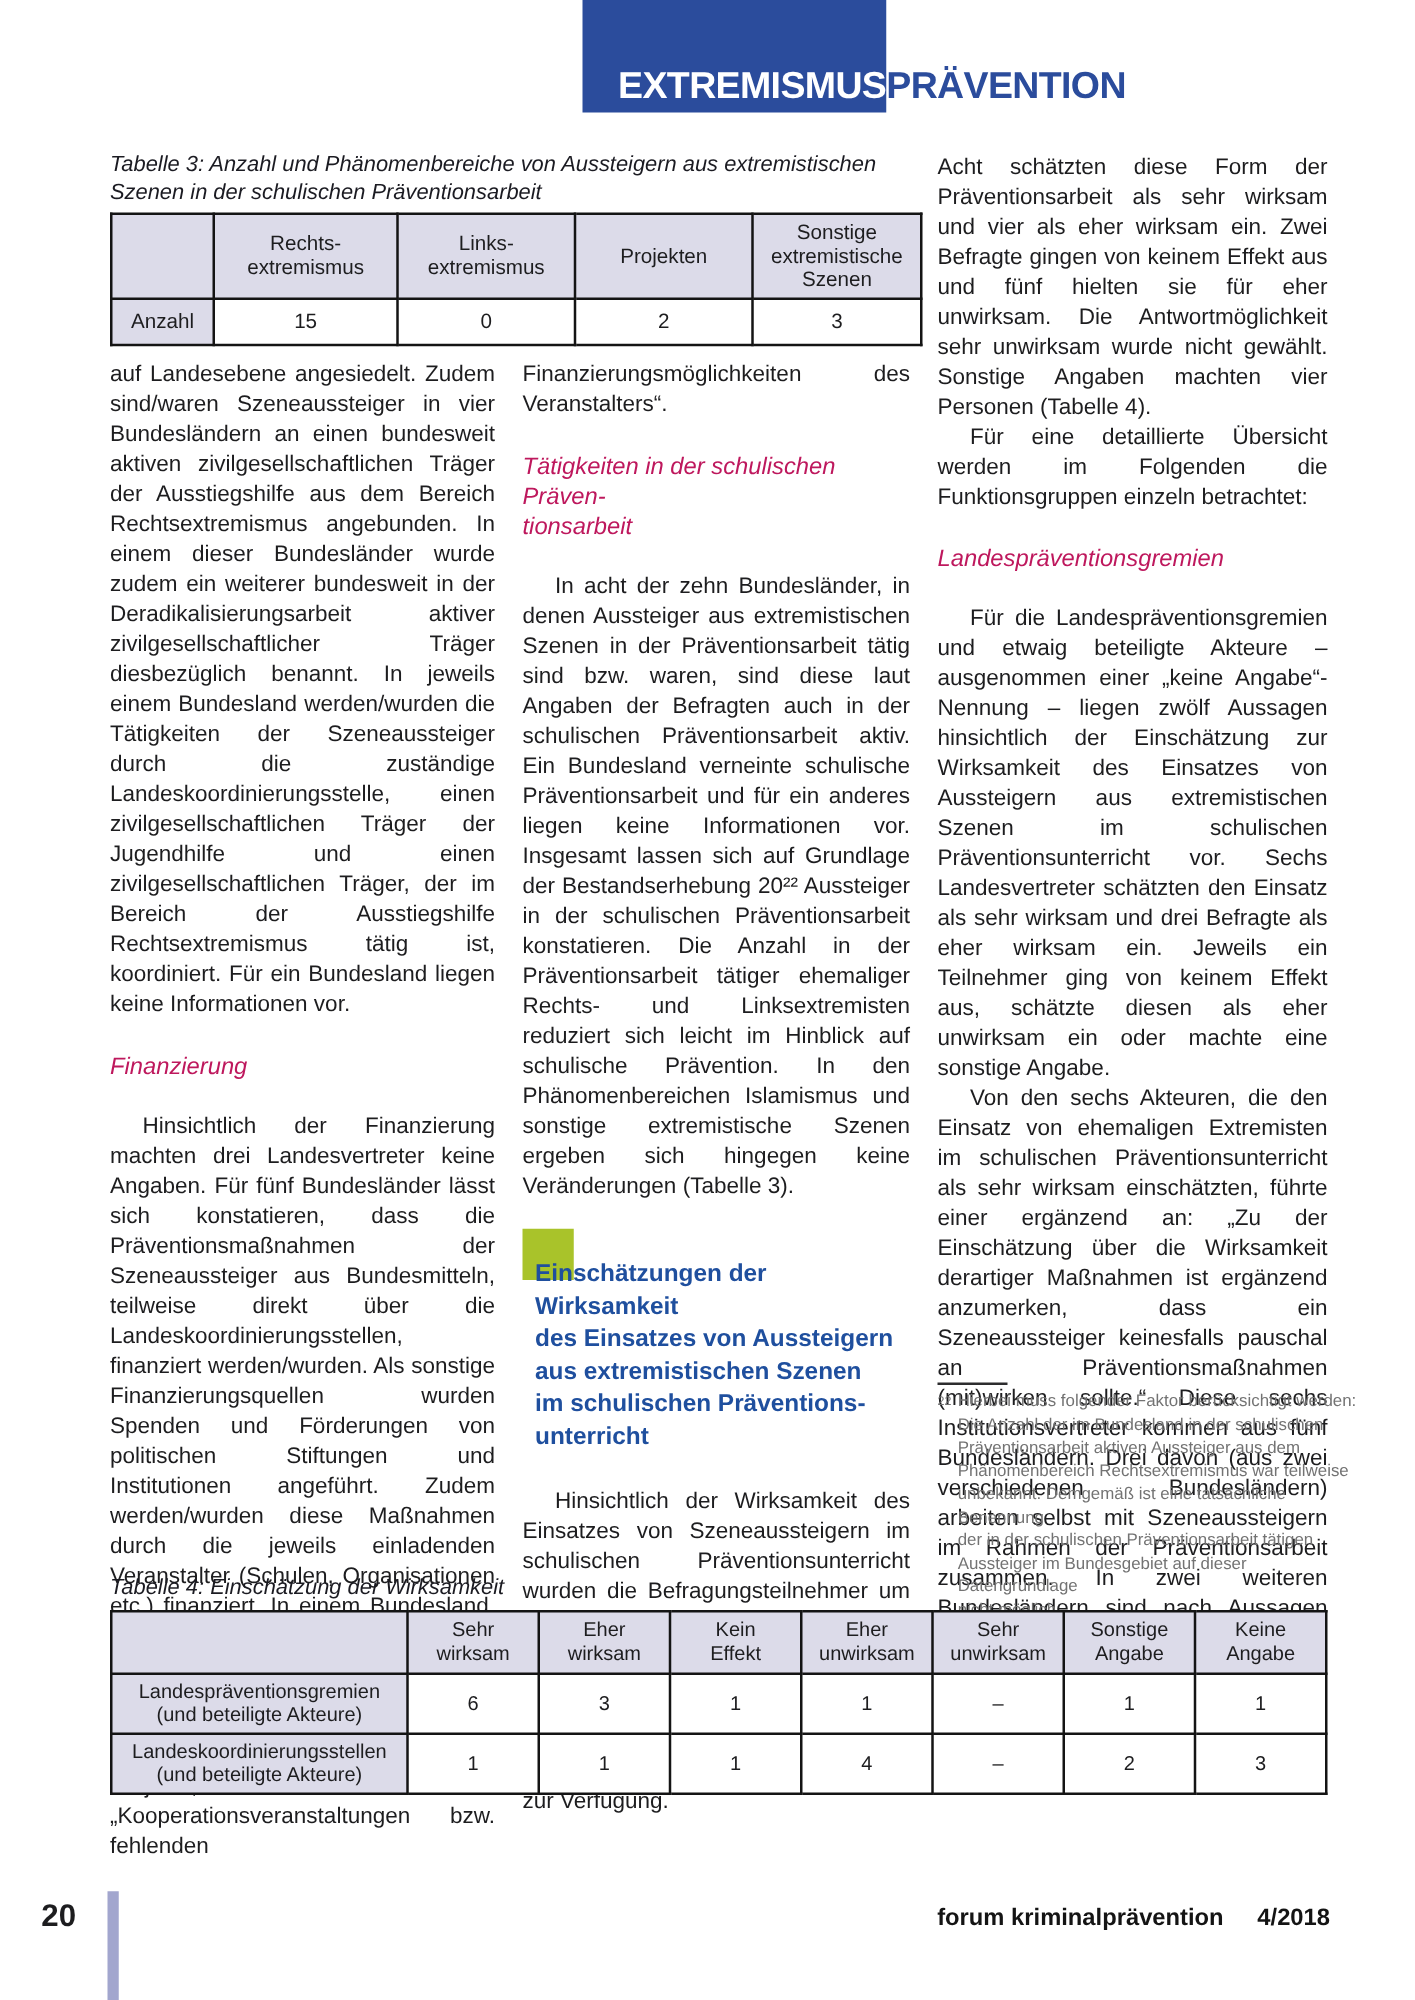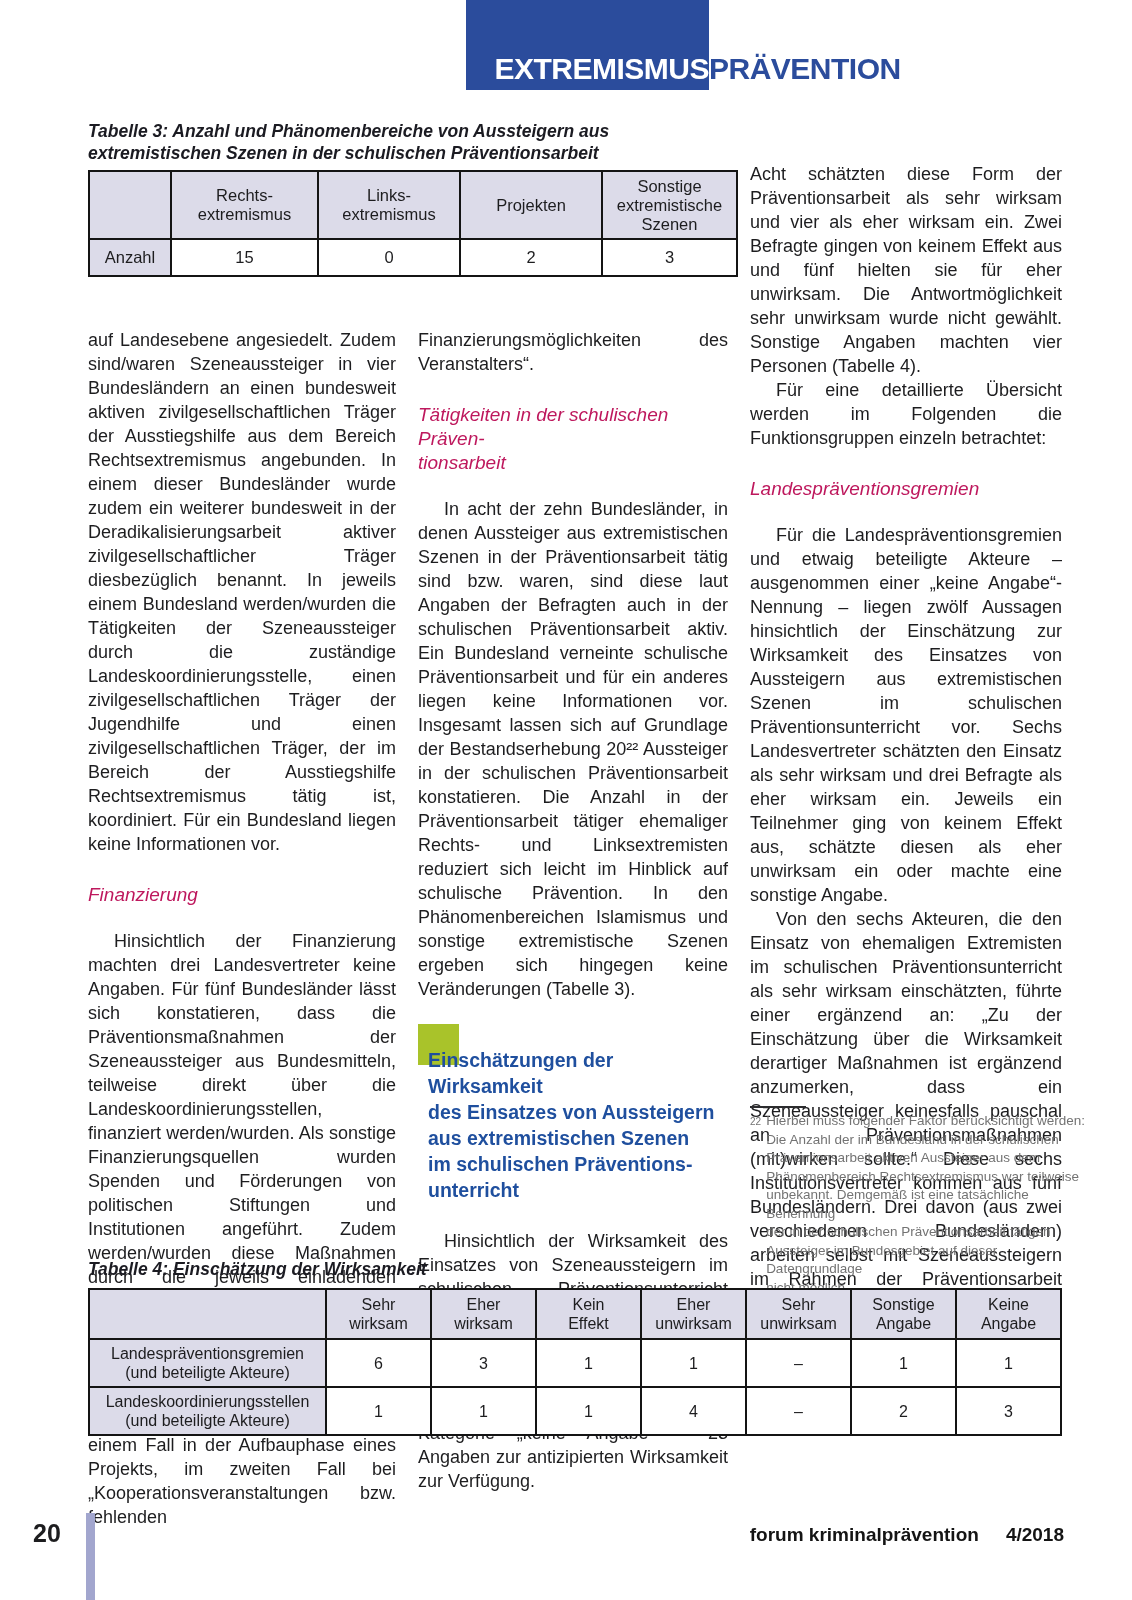--- a/index.html
+++ b/index.html
@@ -7,36 +7,36 @@
     position:relative;width:1132px;height:1600px;background:#ffffff;overflow:hidden;
     font-family:"Liberation Sans","DejaVu Sans",sans-serif;color:#1d1d1f;
   }
   
   .banner{position:absolute;left:466px;top:0;width:243px;height:90px;background:#2b4c9c;}
   .title-row{position:absolute;left:466px;top:52px;display:flex;white-space:nowrap;
     font-weight:bold;font-size:30px;letter-spacing:-0.5px;line-height:34px;}
   .title-white{display:inline-block;width:243px;text-align:right;color:#ffffff;}
   .title-blue{color:#2b4c9c;}
   
-  .tcaption{position:absolute;left:88px;font-weight:bold;font-style:italic;
+  .tcaption{position:absolute;left:88px;font-weight:normal;font-style:italic;
     font-size:17.5px;line-height:22px;color:#1b1b22;}
   
   table.dtab{border-collapse:collapse;table-layout:fixed;background:#fff;}
   table.dtab td,table.dtab th{border:2px solid #141414;font-weight:normal;
     text-align:center;vertical-align:middle;padding:4px 4px;}
   table.dtab th{background:#dcdbe9;white-space:pre-line;}
   td.lab{background:#dcdbe9;text-align:left;padding-left:8px;white-space:pre-line;}
   #table3{position:absolute;left:88px;top:170px;width:648px;font-size:16.5px;line-height:19px;padding-left:30px;}
   #table3 th{height:58px;}
   #table3 td{height:27px;}
   #table4{position:absolute;left:88px;top:1288px;width:972px;font-size:16px;line-height:19px;}
   #table4 th{height:40px;}
   #table4 td{height:24px;}
   
-  .col{position:absolute;font-size:18px;line-height:24px;margin-top:41px;}
+  .col{position:absolute;font-size:18px;line-height:24px;}
   #col-left{left:88px;top:287px;width:308px;}
   #col-mid{left:418px;top:287px;width:310px;}
   #col-right{left:750px;top:121px;width:312px;}
   .para{margin:0;text-align:justify;hyphens:auto;-webkit-hyphens:auto;}
   .indent{text-indent:26px;}
   .subhead{font-style:italic;color:#be185d;font-size:19px;line-height:24px;
     margin:27px 0 22px 0;font-weight:normal;}
   .section-head-block{position:relative;margin:46px 0 26px 10px;}
   .gsquare{position:absolute;left:-10px;top:-23px;width:41px;height:41px;
     background:#a9c32a;z-index:0;}

